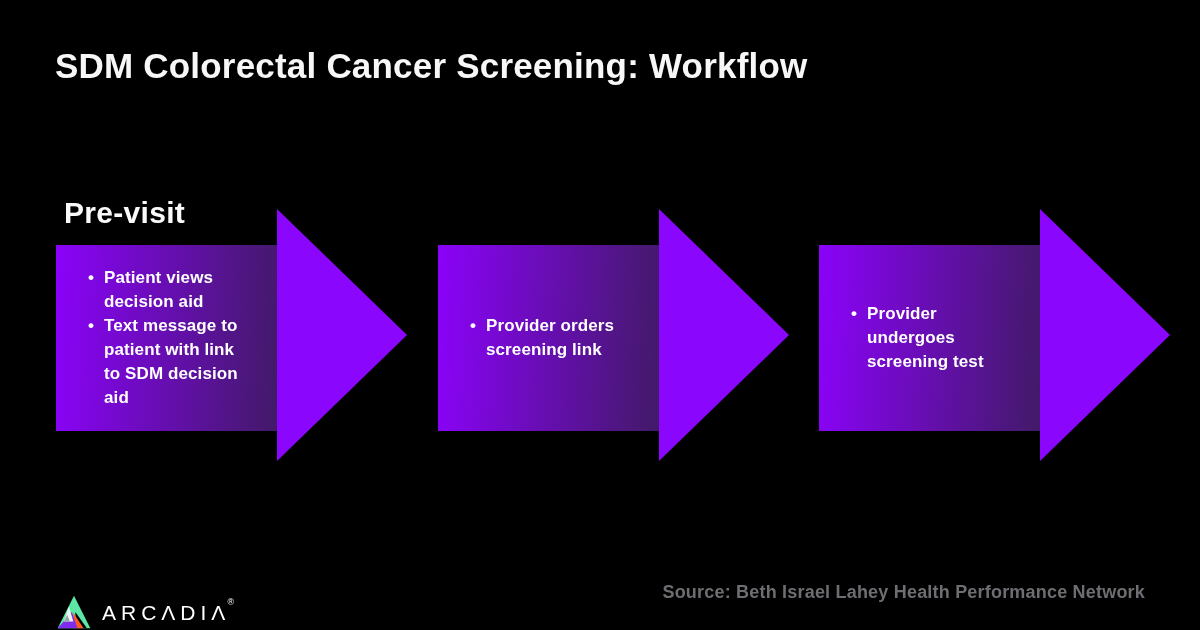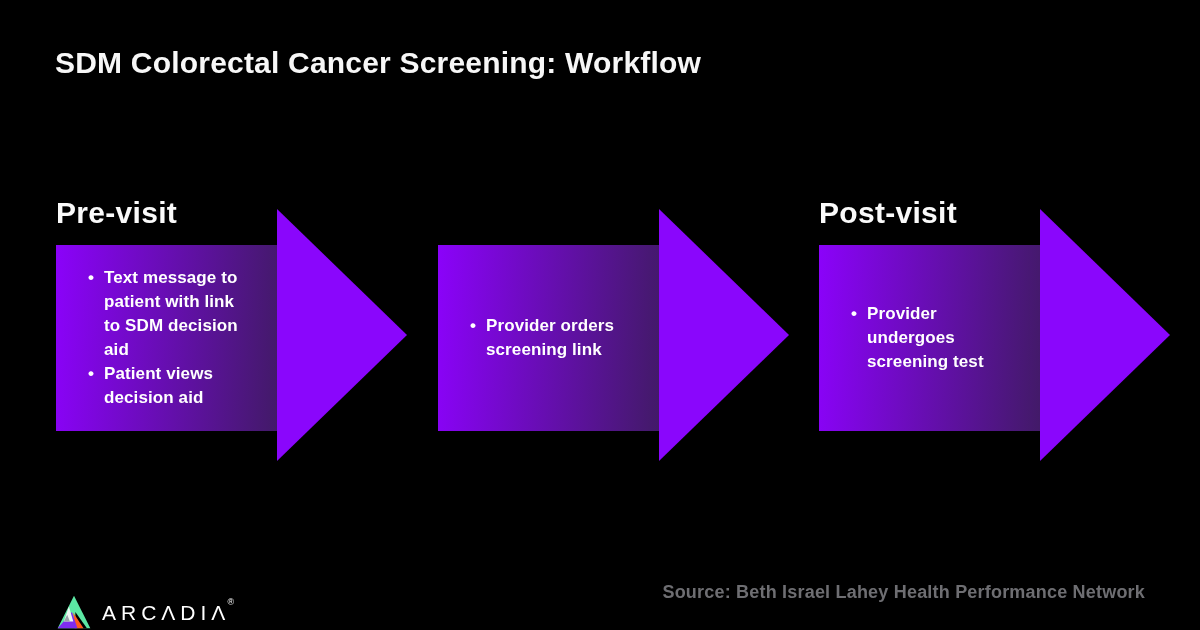--- a/index.html
+++ b/index.html
@@ -12,34 +12,34 @@
     width: 1200px;
     height: 630px;
     background: var(--background, #000000);
     overflow: hidden;
   }
   .title {
     position: absolute;
     left: 55px;
     top: 46px;
     margin: 0;
-    font-size: 30px;
+    font-size: 35px;
     font-weight: 700;
     letter-spacing: 0.2px;
     color: var(--title-color, #F7F7F7);
   }
   .stage {
     position: absolute;
     top: 196px;
     width: 352px;
     height: 270px;
   }
   .stage-label {
     position: absolute;
-    left: 0;
+    left: 8px;
     top: 0;
     font-size: 30px;
     font-weight: 600;
     letter-spacing: 0.3px;
     color: #FAFAFA;
     white-space: nowrap;
     text-align: right;
   }
   .stage-box {
     position: absolute;
@@ -125,38 +125,37 @@
 <body>
 
 <div class="canvas">
 
   <h1 class="title">SDM Colorectal Cancer Screening: Workflow</h1>
 
   <div class="stage" style="left:56px">
     <div class="stage-label">Pre-visit</div>
     <div class="stage-box">
       <ul class="bullet-list">
+        <li class="bullet-item">Patient views decision aid</li>
         <li class="bullet-item">Text message to patient with link to SDM decision aid</li>
-        <li class="bullet-item">Patient views decision aid</li>
       </ul>
     </div>
     <div class="flow-arrow"></div>
   </div>
 
   <div class="stage" style="left:438px">
     <div class="stage-box">
       <ul class="bullet-list">
         <li class="bullet-item">Provider orders screening link</li>
       </ul>
     </div>
     <div class="flow-arrow"></div>
   </div>
 
   <div class="stage" style="left:819px">
-    <div class="stage-label">Post-visit</div>
     <div class="stage-box">
       <ul class="bullet-list">
         <li class="bullet-item">Provider undergoes screening test</li>
       </ul>
     </div>
     <div class="flow-arrow"></div>
   </div>
 
   <div class="footer-logo">
     <svg class="logo-icon" width="34" height="38" viewBox="0 0 100 100" aria-hidden="true">

